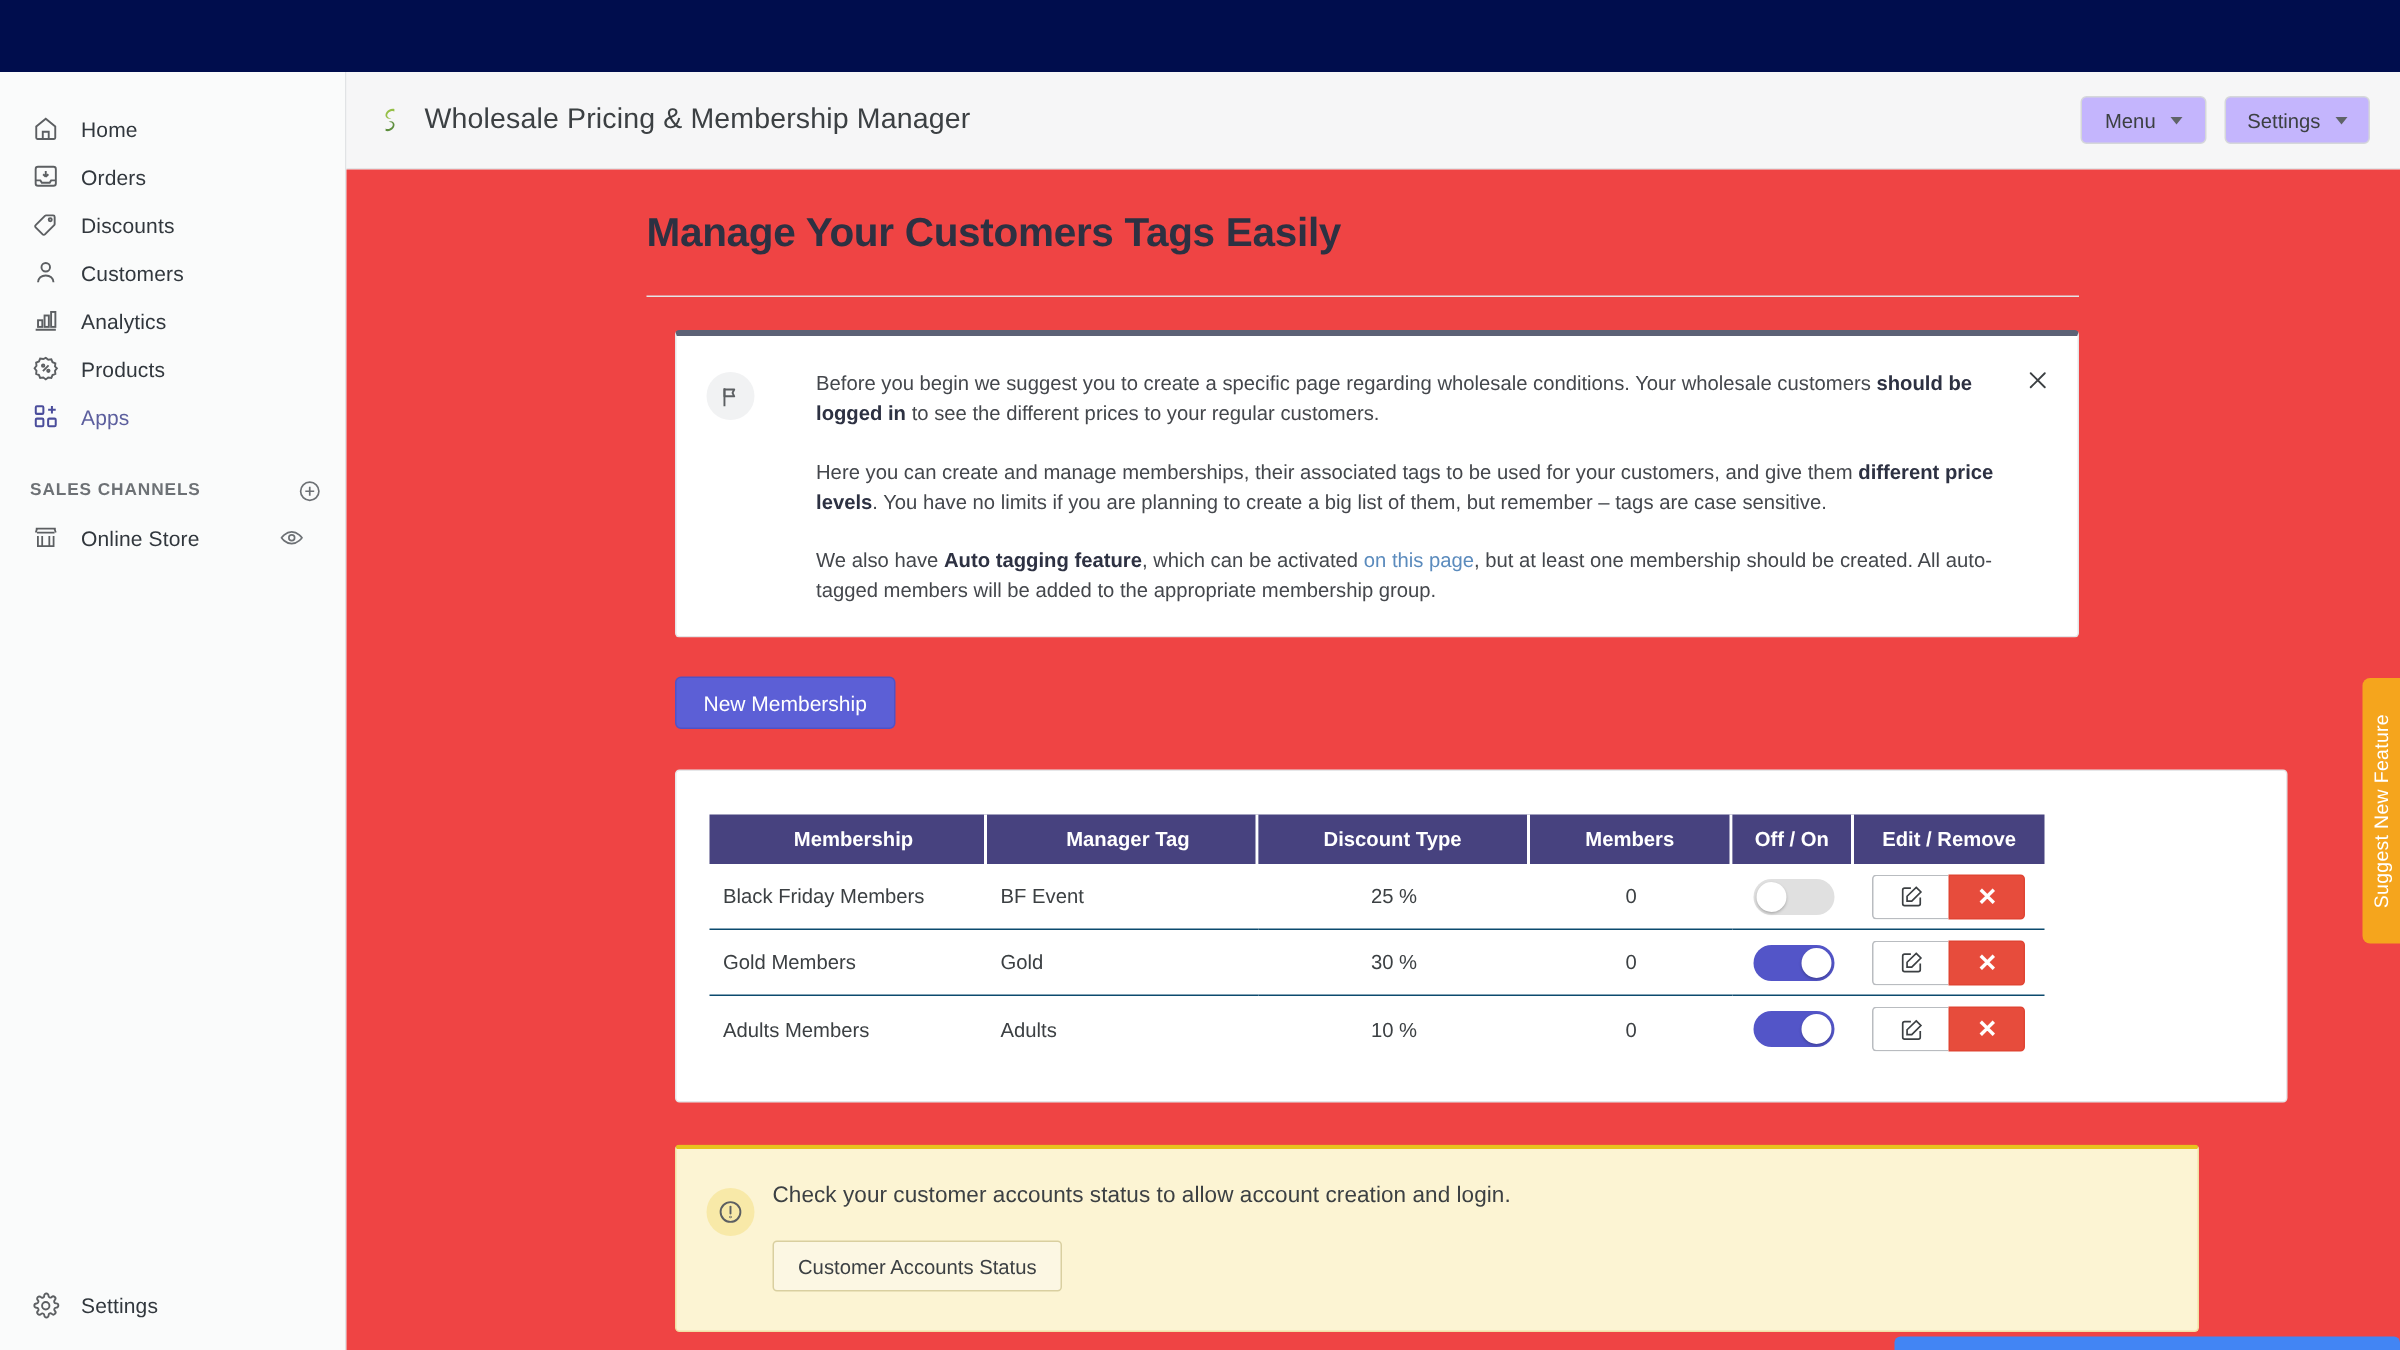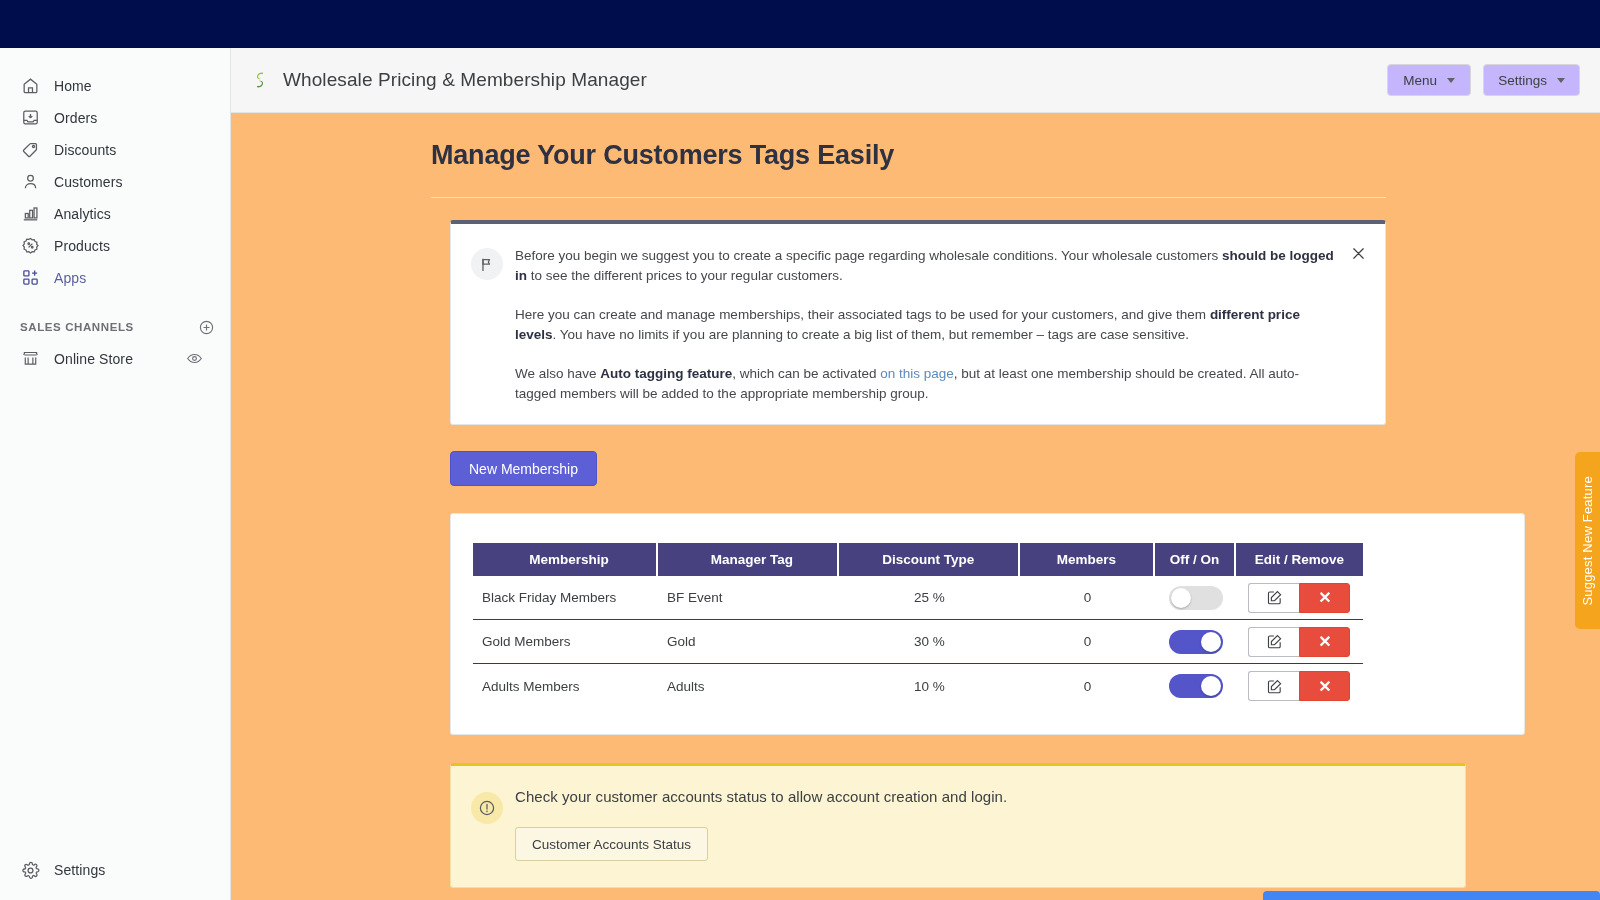--- a/index.html
+++ b/index.html
@@ -76,37 +76,37 @@
     display: flex; align-items: center; justify-content: center; gap: 10px;
     font-family: "Liberation Sans", sans-serif;
   }
   .caret { width: 0; height: 0; border-left: 4.5px solid transparent;
            border-right: 4.5px solid transparent; border-top: 5px solid #5f6368; }
 
   
   .canvas {
     position: absolute; top: 113px; left: 231px;
     width: 1369px; height: 787px;
-    background: #fdba74; overflow: hidden;
+    background: #ef4444; overflow: hidden;
   }
   .page-title {
     margin: 27px 0 0 200px; font-size: 27px; font-weight: bold;
     color: #2d3142; letter-spacing: -.2px;
   }
   .rule { margin: 26px 0 0 200px; width: 955px; height: 1px; background: #e3e4e6; }
 
   
   .banner {
     position: relative;
     margin: 22px 0 0 219px; width: 936px;
     background: #fff;
     border: 1px solid #e4e5e7;
     border-top: 4px solid #5c6276;
     border-radius: 3px;
-    padding: 22px 46px 20px 64px;
+    padding: 22px 46px 20px 93px;
   }
   .banner-ico {
     position: absolute; left: 20px; top: 24px;
     width: 32px; height: 32px; border-radius: 50%;
     background: #f1f2f3; display: flex; align-items: center; justify-content: center;
   }
   .banner p {
     font-size: 13.5px; line-height: 20px; color: #44474c;
     margin-bottom: 19px;
   }

